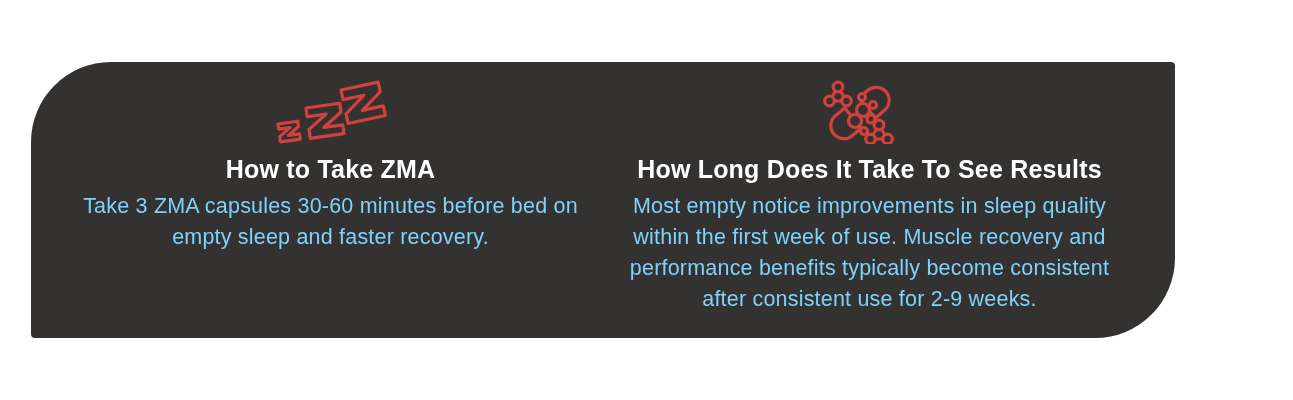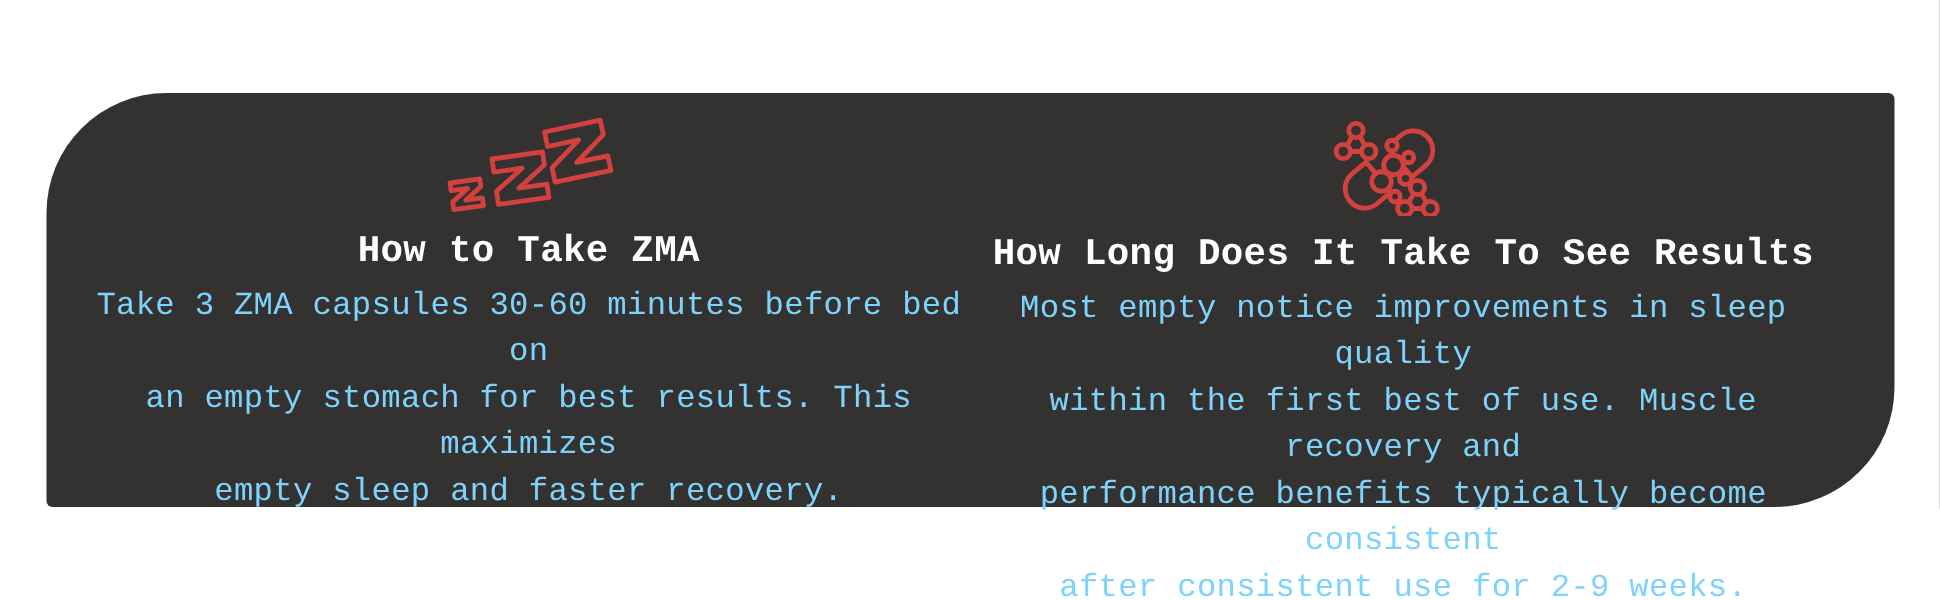--- a/index.html
+++ b/index.html
@@ -14,28 +14,27 @@
   .stage {
     position: relative;
     width: 1293px;
     height: 400px;
     background: #ffffff;
   }
   .card {
     position: absolute;
     left: 31px;
     top: 62px;
-    width: 1232px;
+    width: 1144px;
     height: 276px;
     background: #333231;
     border-radius: 80px 4px 80px 4px;
     box-sizing: border-box;
     display: flex;
     padding: 16px 36px 0 30px;
-    font-family: Liberation Mono, monospace;
   }
   .col {
     flex: 1;
     display: flex;
     flex-direction: column;
     align-items: center;
     text-align: center;
   }
   .icon-wrap {
     height: 66px;
@@ -76,21 +75,20 @@
 
             <path d="M0,0 H100 V26 L44,64 H100 V90 H0 V64 L56,26 H0 Z" transform="translate(31,28) rotate(-8) scale(0.34)" vector-effect="non-scaling-stroke"></path>
 
             <path d="M0,0 H100 V26 L44,64 H100 V90 H0 V64 L56,26 H0 Z" transform="translate(3,44) rotate(-8) scale(0.20)" vector-effect="non-scaling-stroke"></path>
           </g>
         </svg>
       </div>
       <h2 class="section-title">How to Take ZMA</h2>
       <div class="section-body">
         <div>Take 3 ZMA capsules 30-60 minutes before bed on</div>
-        <div>an empty stomach for best results. This maximizes</div>
         <div>empty sleep and faster recovery.</div>
       </div>
     </div>
 
     <div class="col">
       <div class="icon-wrap">
         <svg width="100" height="66" viewBox="0 0 100 66" fill="none" aria-hidden="true">
           <g stroke="#d2413e" stroke-width="3.2" stroke-linejoin="round" stroke-linecap="round">
 
             <path d="M0,-13 L12,-13 A13,13 0 0 1 12,13 L0,13 Z" transform="translate(47,30) rotate(-40)" fill="none"></path>
@@ -116,20 +114,20 @@
               <circle cx="0" cy="-8" r="4.8" fill="#333231"></circle>
               <circle cx="-8.5" cy="6" r="4.8" fill="#333231"></circle>
               <circle cx="8.5" cy="6" r="4.8" fill="#333231"></circle>
             </g>
           </g>
         </svg>
       </div>
       <h2 class="section-title">How Long Does It Take To See Results</h2>
       <div class="section-body">
         <div>Most empty notice improvements in sleep quality</div>
-        <div>within the first best of use. Muscle recovery and</div>
+        <div>within the first week of use. Muscle recovery and</div>
         <div>performance benefits typically become consistent</div>
         <div>after consistent use for 2-9 weeks.</div>
       </div>
     </div>
 
   </div>
 </div>
 
 </body></html>

